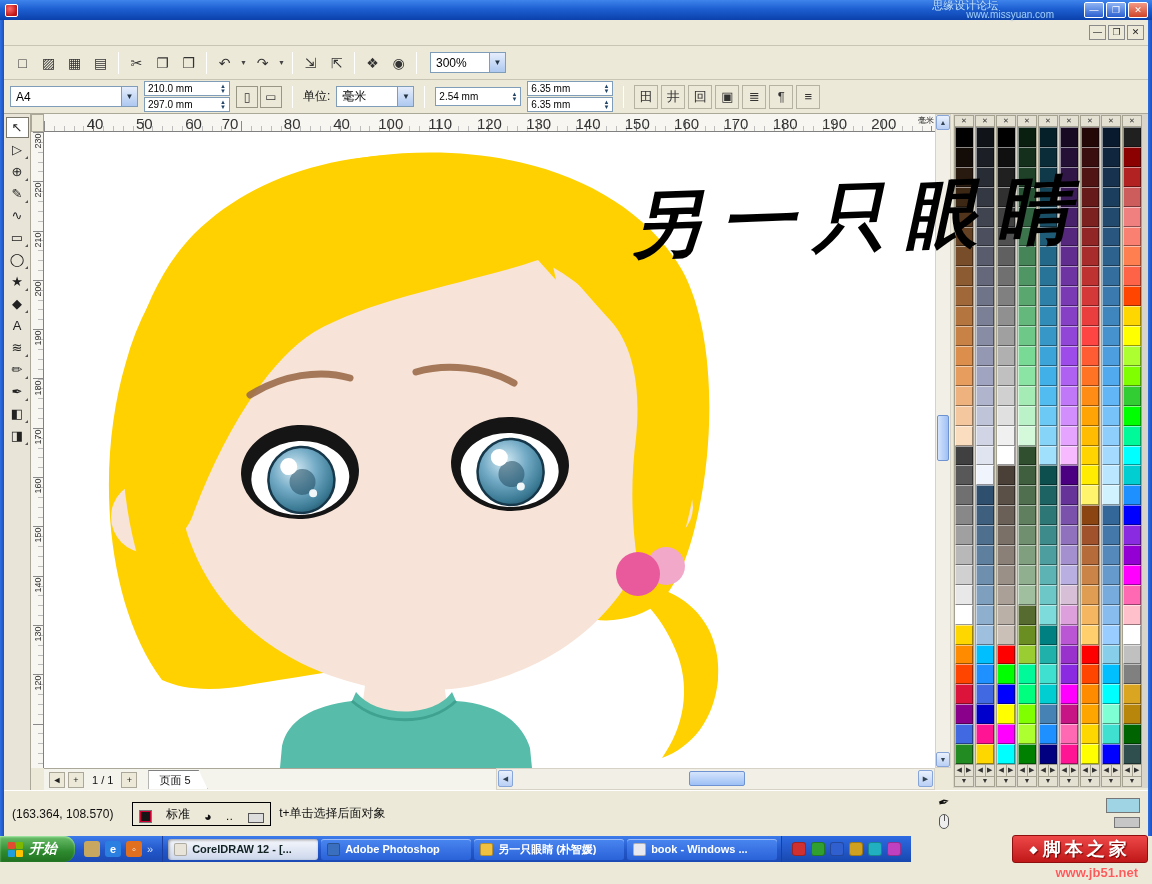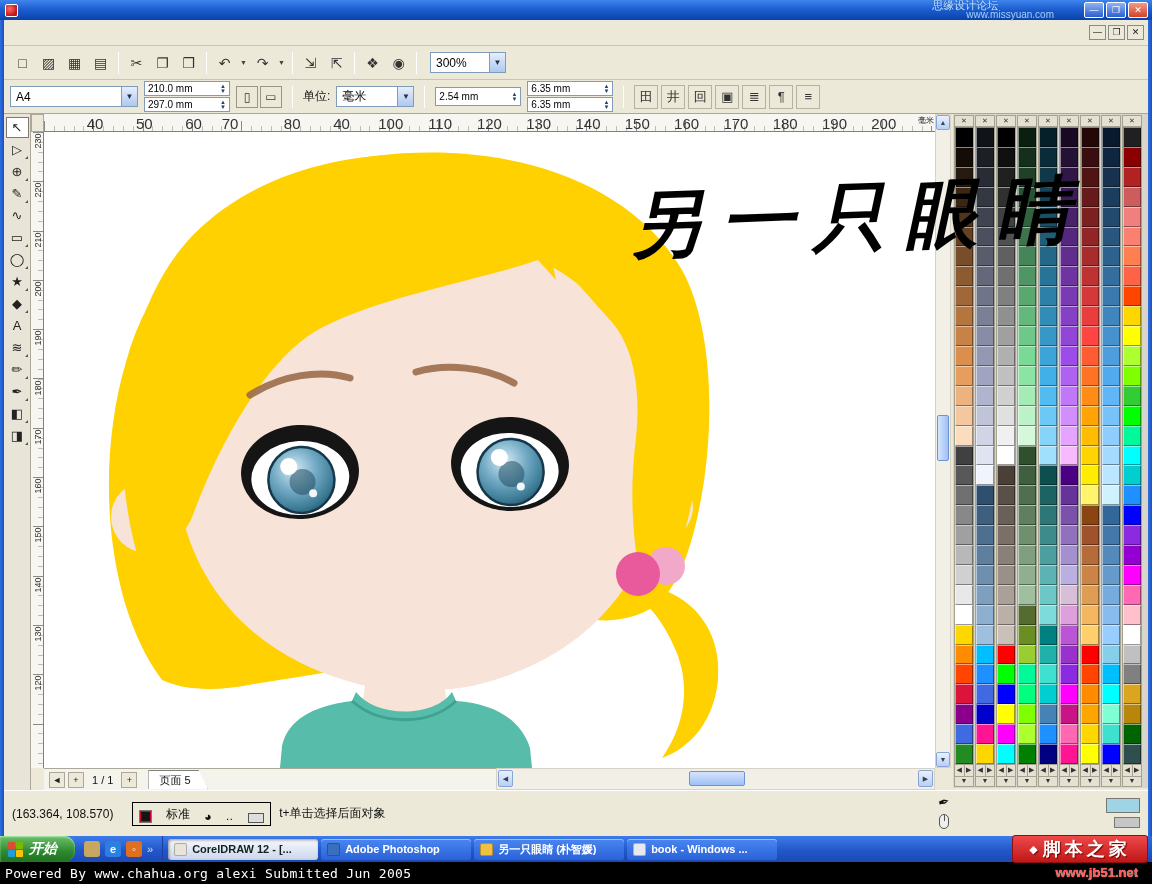--- a/index.html
+++ b/index.html
@@ -112,21 +112,21 @@
 .ob-kbd{width:16px;height:10px;border:1px solid #555;background:#ddd;}
 .status-right-icons{position:absolute;left:934px;top:3px;display:flex;flex-direction:column;gap:4px;align-items:center;}
 .pen-glyph{font-size:14px;transform:rotate(-15deg);}
 .mouse-shape{width:10px;height:15px;border:1px solid #555;border-radius:5px;background:#eee;position:relative;}
 .mouse-shape::after{content:"";position:absolute;left:4px;top:0;width:1px;height:6px;background:#555;}
 .status-swatches{position:absolute;right:8px;top:7px;display:flex;flex-direction:column;gap:4px;align-items:flex-end;}
 .fill-swatch{width:34px;height:15px;background:#9fd4e4;border:1px solid #777;}
 .outline-swatch{width:26px;height:11px;background:#c6c6c6;border:1px solid #777;}
 
 
-.taskbar{position:absolute;left:0;top:836px;width:1152px;height:26px;background:linear-gradient(#3d7bea,#2257ca 55%,#1c49b4);display:flex;align-items:center;z-index:20;}
+.taskbar{position:absolute;left:0;top:836px;width:911px;height:26px;background:linear-gradient(#3d7bea,#2257ca 55%,#1c49b4);display:flex;align-items:center;z-index:20;}
 .start{height:26px;padding:0 18px 0 8px;background:linear-gradient(#6cc06c,#2e8a2e 60%,#1f711f);border-radius:0 11px 11px 0;color:#fff;font-weight:bold;font-style:italic;font-size:14px;display:flex;align-items:center;gap:6px;box-shadow:inset 0 1px 2px rgba(200,255,200,.7);flex:none;}
 .winflag{width:15px;height:15px;display:grid;grid-template-columns:1fr 1fr;grid-template-rows:1fr 1fr;gap:1px;flex:none;}
 .winflag i{border-radius:1px;display:block;}
 .qlaunch{display:flex;gap:5px;padding:0 9px;align-items:center;border-right:1px solid #1a3f9f;height:100%;flex:none;}
 .ql{width:16px;height:16px;border-radius:3px;display:flex;align-items:center;justify-content:center;color:#fff;font-size:11px;font-weight:bold;}
 .ql-more{color:#cfe0ff;font-size:11px;}
 .tasks{display:flex;gap:3px;padding:0 5px;flex:1;align-items:center;overflow:hidden;}
 .task{width:150px;height:21px;border-radius:3px;background:linear-gradient(#4a86f0,#2a62d8);box-shadow:inset 0 1px rgba(255,255,255,.45);display:flex;align-items:center;gap:5px;padding:0 6px;color:#fff;font-size:11px;overflow:hidden;white-space:nowrap;flex:none;}
 .task.active{background:linear-gradient(#f6f8fc,#ccd7ec);color:#122;box-shadow:inset 1px 1px 3px rgba(0,0,0,.4);}
 .ticon{width:13px;height:13px;border-radius:2px;flex:none;border:1px solid rgba(0,0,0,.25);}
@@ -841,23 +841,20 @@
     <div class="tray">
         <span class="tricon" style="background: rgb(208, 48, 48);"></span>
         <span class="tricon" style="background: rgb(48, 160, 48);"></span>
         <span class="tricon" style="background: rgb(48, 96, 208);"></span>
         <span class="tricon" style="background: rgb(208, 160, 32);"></span>
         <span class="tricon" style="background: rgb(32, 176, 192);"></span>
         <span class="tricon" style="background: rgb(192, 64, 192);"></span>
       </div>
   </div>
 
-  <div class="footer">
-    <span>Powered By www.chahua.org alexi Submitted Jun 2005</span>
-  </div>
 
   <div class="jb51">
     <span class="spark">◆</span>
     <span>脚本之家</span>
   </div>
   <div class="jb51url">www.jb51.net</div>
 
   <div class="annotation">另一只眼睛</div>
 
 </div>

